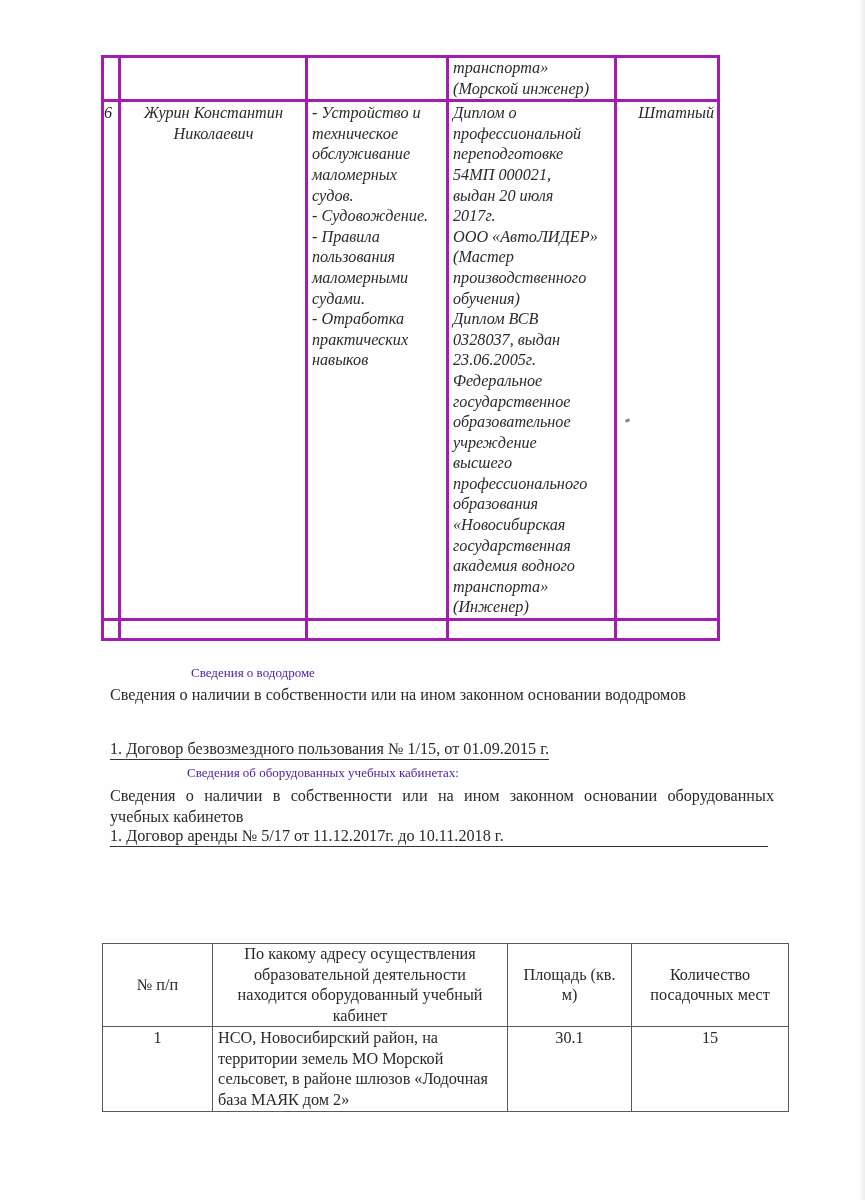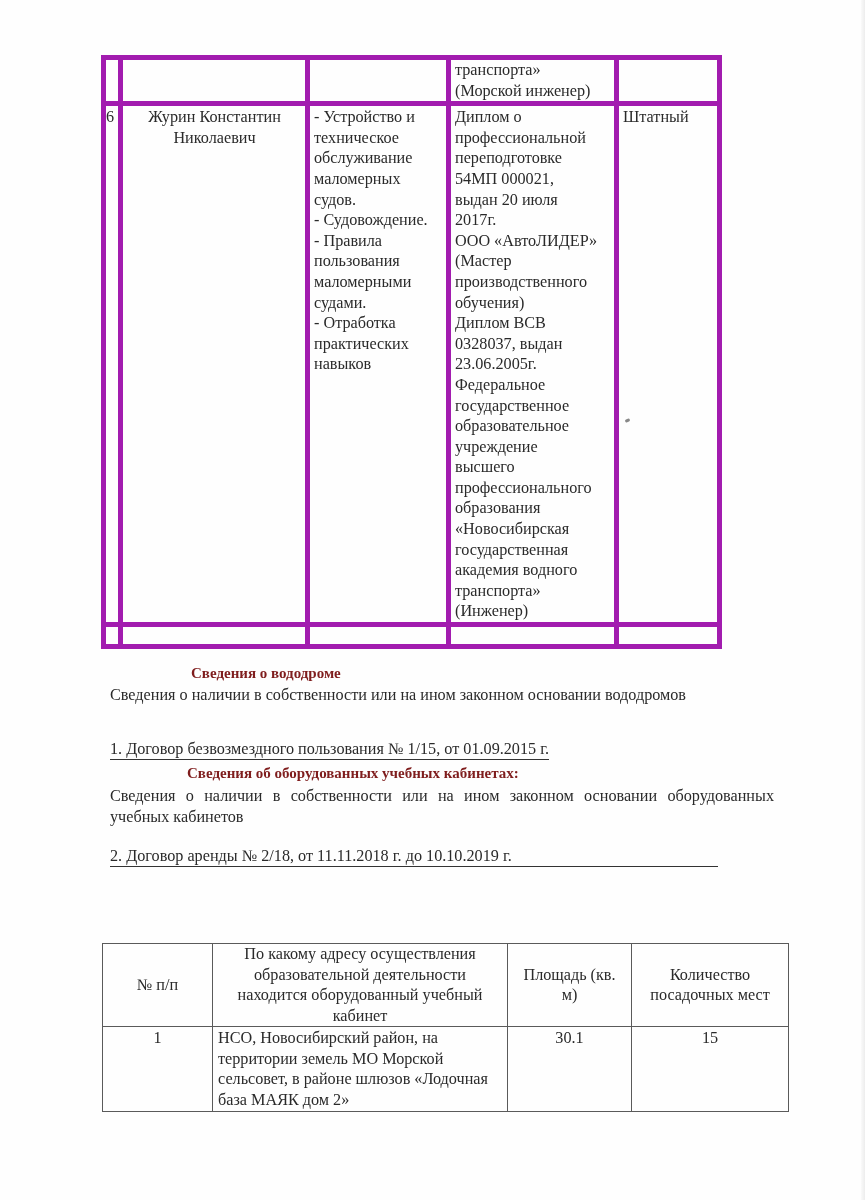--- a/index.html
+++ b/index.html
@@ -44,43 +44,44 @@
   .staff-table {
     position: absolute;
     left: 101px;
     top: 55px;
     width: 616px;
     table-layout: fixed;
     font-size: 16.2px;
     line-height: 20.6px;
   }
   .staff-table td {
-    border: 5px solid #a21caf;
+    border: 3px solid #a21caf;
     vertical-align: top;
     padding: 0 3px 0 4px;
+    font-style: italic;
   }
   .staff-table col.c1 { width: 17px; }
   .staff-table col.c2 { width: 187px; }
   .staff-table col.c3 { width: 141px; }
   .staff-table col.c4 { width: 168px; }
   .staff-table col.c5 { width: 103px; }
   .staff-table tr.cont-row td { height: 38px; padding-top: 0; }
   .staff-table tr.main-row td { height: 510px; padding-top: 1px; }
   .staff-table tr.empty-row td { height: 17px; }
   .staff-table td.num { padding: 1px 0 0 0; text-align: left; }
   .staff-table td.name { text-align: center; }
-  .staff-table td.status { text-align: left; }
+  .staff-table td.status { text-align: right; }
   .cell-lines span { display: block; }
 
   
   .section-title {
     position: absolute;
-    font-weight: bold;
-    font-size: 15px;
-    color: #7f1d1d;
+    font-weight: normal;
+    font-size: 13px;
+    color: #4c1d95;
     white-space: nowrap;
   }
   .para {
     position: absolute;
     font-size: 16.2px;
     line-height: 20.5px;
     color: #2a2a2a;
   }
   .ul-line {
     position: absolute;
@@ -229,21 +230,21 @@
       </tr>
     </tbody>
   </table>
 
   <div class="section-title" style="left:191px; top:665px;">Сведения о вододроме</div>
   <div class="para" style="left:110px; top:685px; white-space:nowrap;">Сведения о наличии в собственности или на ином законном основании вододромов</div>
   <div class="ul-line" style="left:110px; top:706px;margin-top:34px;">1. Договор безвозмездного пользования   № 1/15, от 01.09.2015 г.</div>
 
   <div class="section-title" style="left:187px; top:765px;">Сведения об оборудованных учебных кабинетах:</div>
   <div class="para justify" style="left:110px; top:786px; width:664px;">Сведения о наличии в собственности или на ином законном основании оборудованных учебных кабинетов</div>
-  <div class="ul-line" style="left:110px; top:847px; width:608px;">2. Договор аренды № 2/18, от 11.11.2018 г. до 10.10.2019 г.</div>
+  <div class="ul-line" style="left:110px; top:827px; width:658px;">1. Договор аренды № 5/17 от 11.12.2017г. до 10.11.2018 г.</div>
 
 
   <table class="class-table">
     <colgroup>
       <col class="k1">
         <col class="k2">
         <col class="k3">
         <col class="k4">
     </colgroup>
     <thead>

